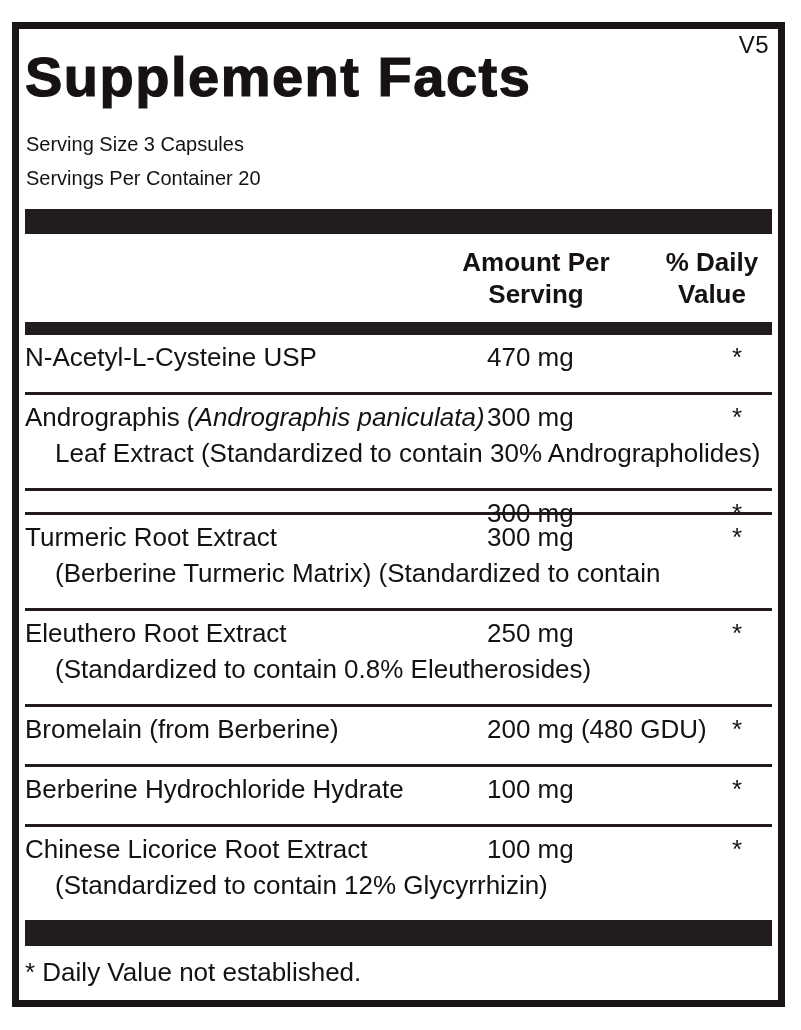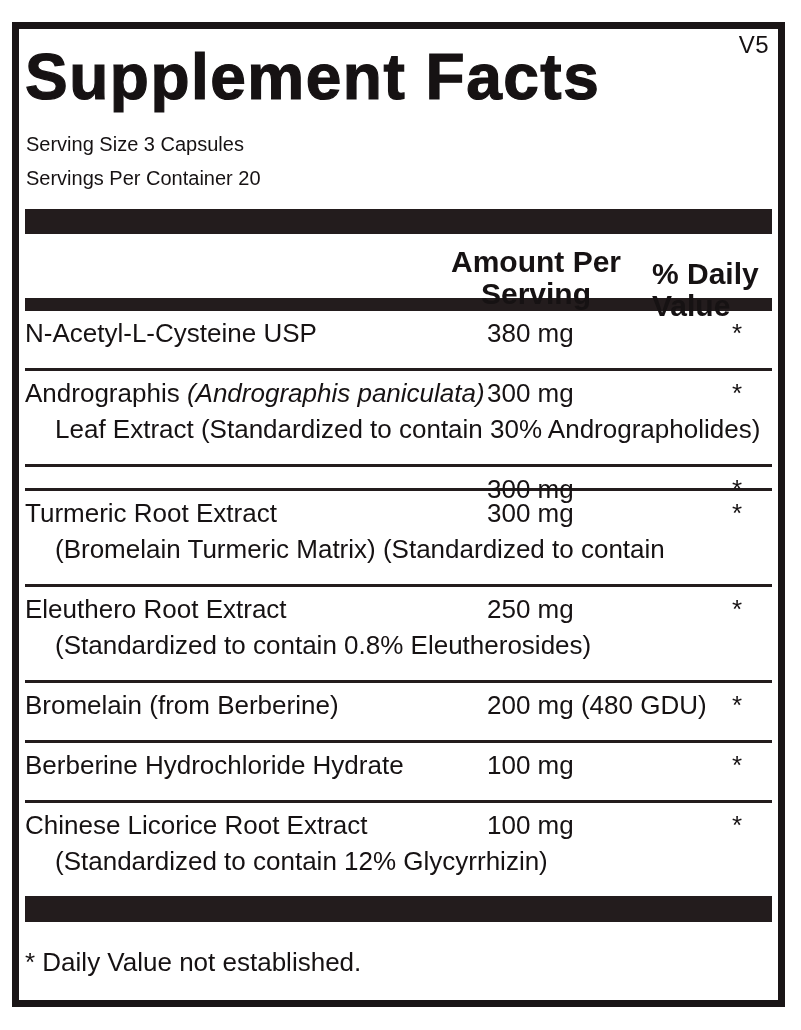--- a/index.html
+++ b/index.html
@@ -24,59 +24,59 @@
   }
   .version {
     position: absolute;
     top: 2px;
     right: 9px;
     font-size: 24px;
     letter-spacing: 0.5px;
   }
   .title {
     margin: 6px 4px 0 6px;
-    font-size: 64px;
+    font-size: 56px;
     line-height: 84px;
     font-weight: bold;
     letter-spacing: 1.5px;
     -webkit-text-stroke: 1.2px #161213;
     white-space: nowrap;
   }
   .serving { margin: 8px 6px 0 7px; font-size: 20px; line-height: 34px; }
   .bar { margin: 0 6px; background: #231c1d; }
   .bar-thick  { margin-top: 14px; height: 25px; }
   .bar-mid    { height: 13px; }
   .bar-bottom { height: 26px; }
   .col-headers {
     position: relative;
     margin: 0 6px;
-    height: 64px;
-    font-size: 30px;
+    height: 88px;
+    font-size: 26px;
     font-weight: bold;
     line-height: 32px;
   }
   .col-amount {
     position: absolute;
     left: 426px; top: 12px; width: 170px;
     text-align: center;
   }
   .col-dv {
     position: absolute;
     left: 627px; top: 12px; width: 120px;
-    margin-top: 12px;
+    text-align: center;
   }
   .rows { margin: 0 6px; font-size: 26px; }
   .row { border-top: 3px solid #231c1d; padding: 4px 0 17px 0; }
   .row:first-child { border-top: 0; }
   .line1 { position: relative; line-height: 36px; white-space: nowrap; }
   .name .it { font-style: italic; margin-top: 27px; }
   .amount { position: absolute; left: 462px; top: 0; }
   .dv { position: absolute; right: 30px; top: 0; }
   .sub { line-height: 36px; padding-left: 30px; white-space: nowrap; }
-  .footnote { margin: 0 6px; padding-top: 23px; font-size: 26px; line-height: 34px; }
+  .footnote { margin: 0 6px; padding-top: 9px; font-size: 26px; line-height: 34px; }
 </style>
 </head>
 <body>
 
 <div class="page">
   <div class="label">
 
     <div class="version">V5</div>
 
     <h1 class="title">Supplement Facts</h1>
@@ -93,21 +93,21 @@
       <div class="col-dv">% Daily Value</div>
     </div>
 
     <div class="bar bar-mid"></div>
 
     <div class="rows">
 
       <div class="row">
         <div class="line1">
           <span class="name">N-Acetyl-L-Cysteine USP</span>
-          <span class="amount">380 mg</span>
+          <span class="amount">470 mg</span>
           <span class="dv">*</span>
         </div>
       </div>
 
       <div class="row">
         <div class="line1">
           <span class="name"><span>Andrographis </span><span class="it">(Andrographis paniculata)</span></span>
           <span class="amount">300 mg</span>
           <span class="dv">*</span>
         </div>
@@ -120,21 +120,21 @@
           <span class="dv">*</span>
         </div>
       </div>
 
       <div class="row">
         <div class="line1">
           <span class="name">Turmeric Root Extract</span>
           <span class="amount">300 mg</span>
           <span class="dv">*</span>
         </div>
-        <div class="sub">(Bromelain Turmeric Matrix) (Standardized to contain</div>
+        <div class="sub">(Berberine Turmeric Matrix) (Standardized to contain</div>
       </div>
 
       <div class="row">
         <div class="line1">
           <span class="name">Eleuthero Root Extract</span>
           <span class="amount">250 mg</span>
           <span class="dv">*</span>
         </div>
         <div class="sub">(Standardized to contain 0.8% Eleutherosides)</div>
       </div>

